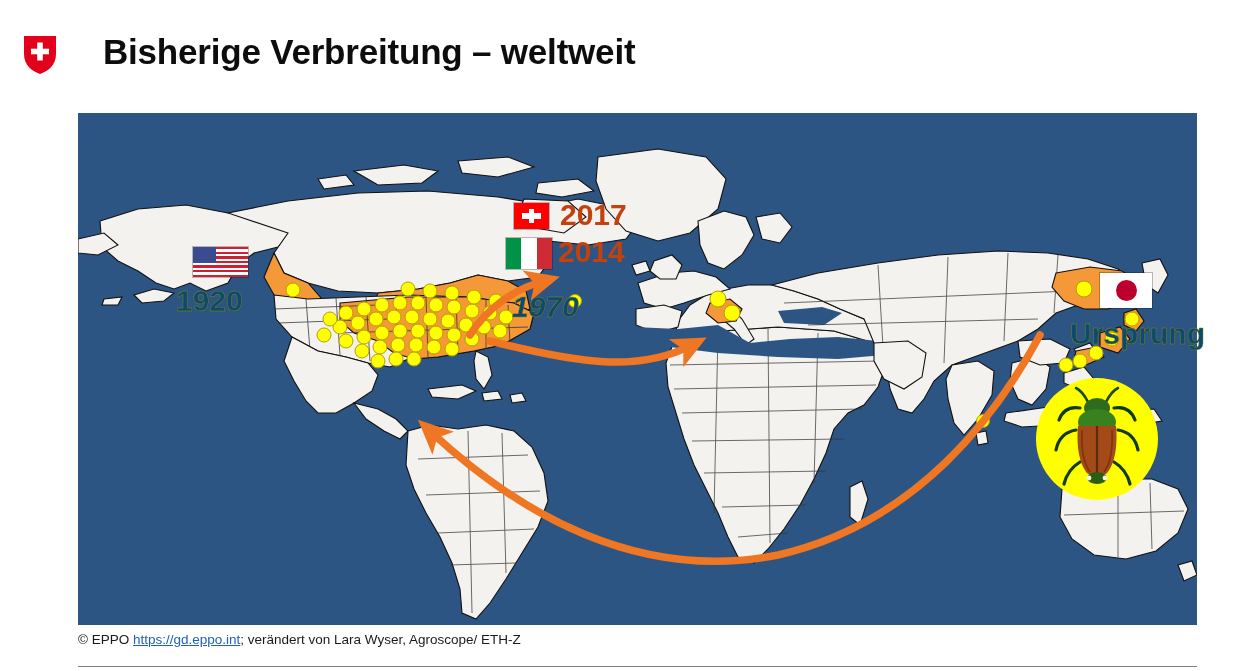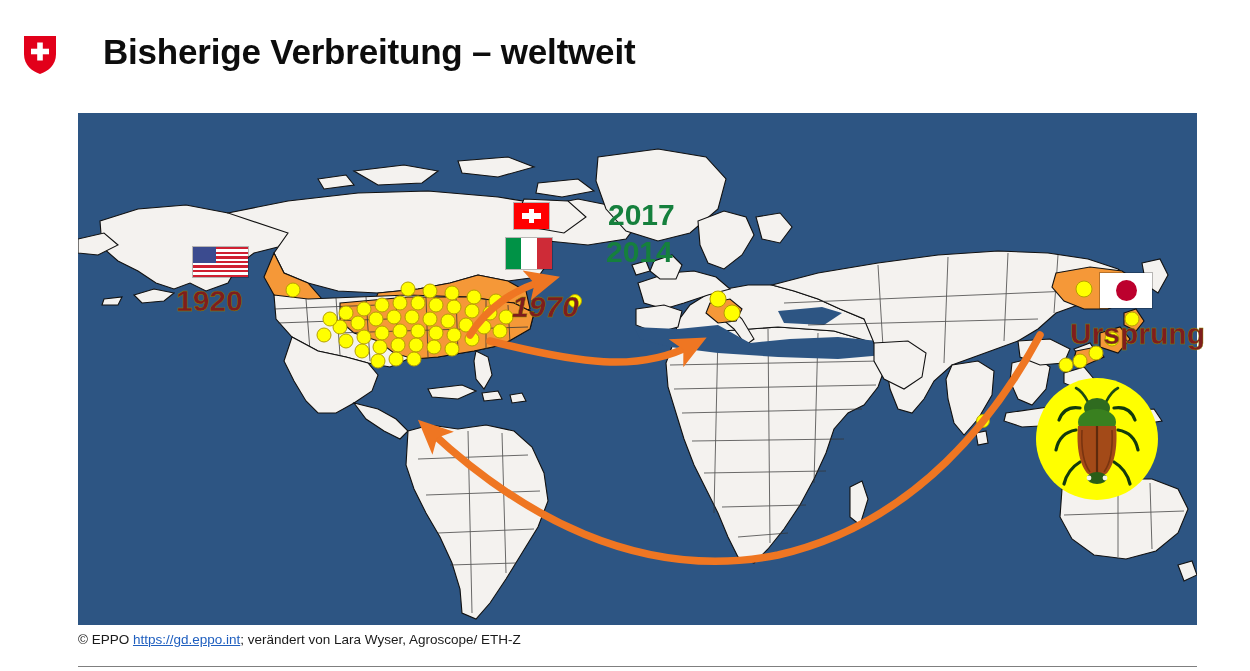--- a/index.html
+++ b/index.html
@@ -63,32 +63,31 @@
     font-size: 24px;
     font-weight: normal;
     text-shadow: 0 1px 2px rgba(0,0,0,.35);
     white-space: nowrap;
   }
 
   
   .map-overlay { position: absolute; }
 
   .year-label-yellow {
-    color: #7f1d1d;
+    color: #0c4a6e;
     font-size: 30px;
     font-weight: bold;
     -webkit-text-stroke: 0.4px #8a8a00;
     white-space: nowrap;
   }
   .year-label-red {
-    color: #15803d;
+    color: #c2410c;
     font-size: 30px;
     font-weight: bold;
     white-space: nowrap;
-    margin-left: 48px;
   }
   .flag {
     display: inline-block;
     vertical-align: middle;
     box-shadow: 0 0 0 1px rgba(0,0,0,.25);
   }
 
   
   .flag-us {
     width: 55px; height: 30px;

